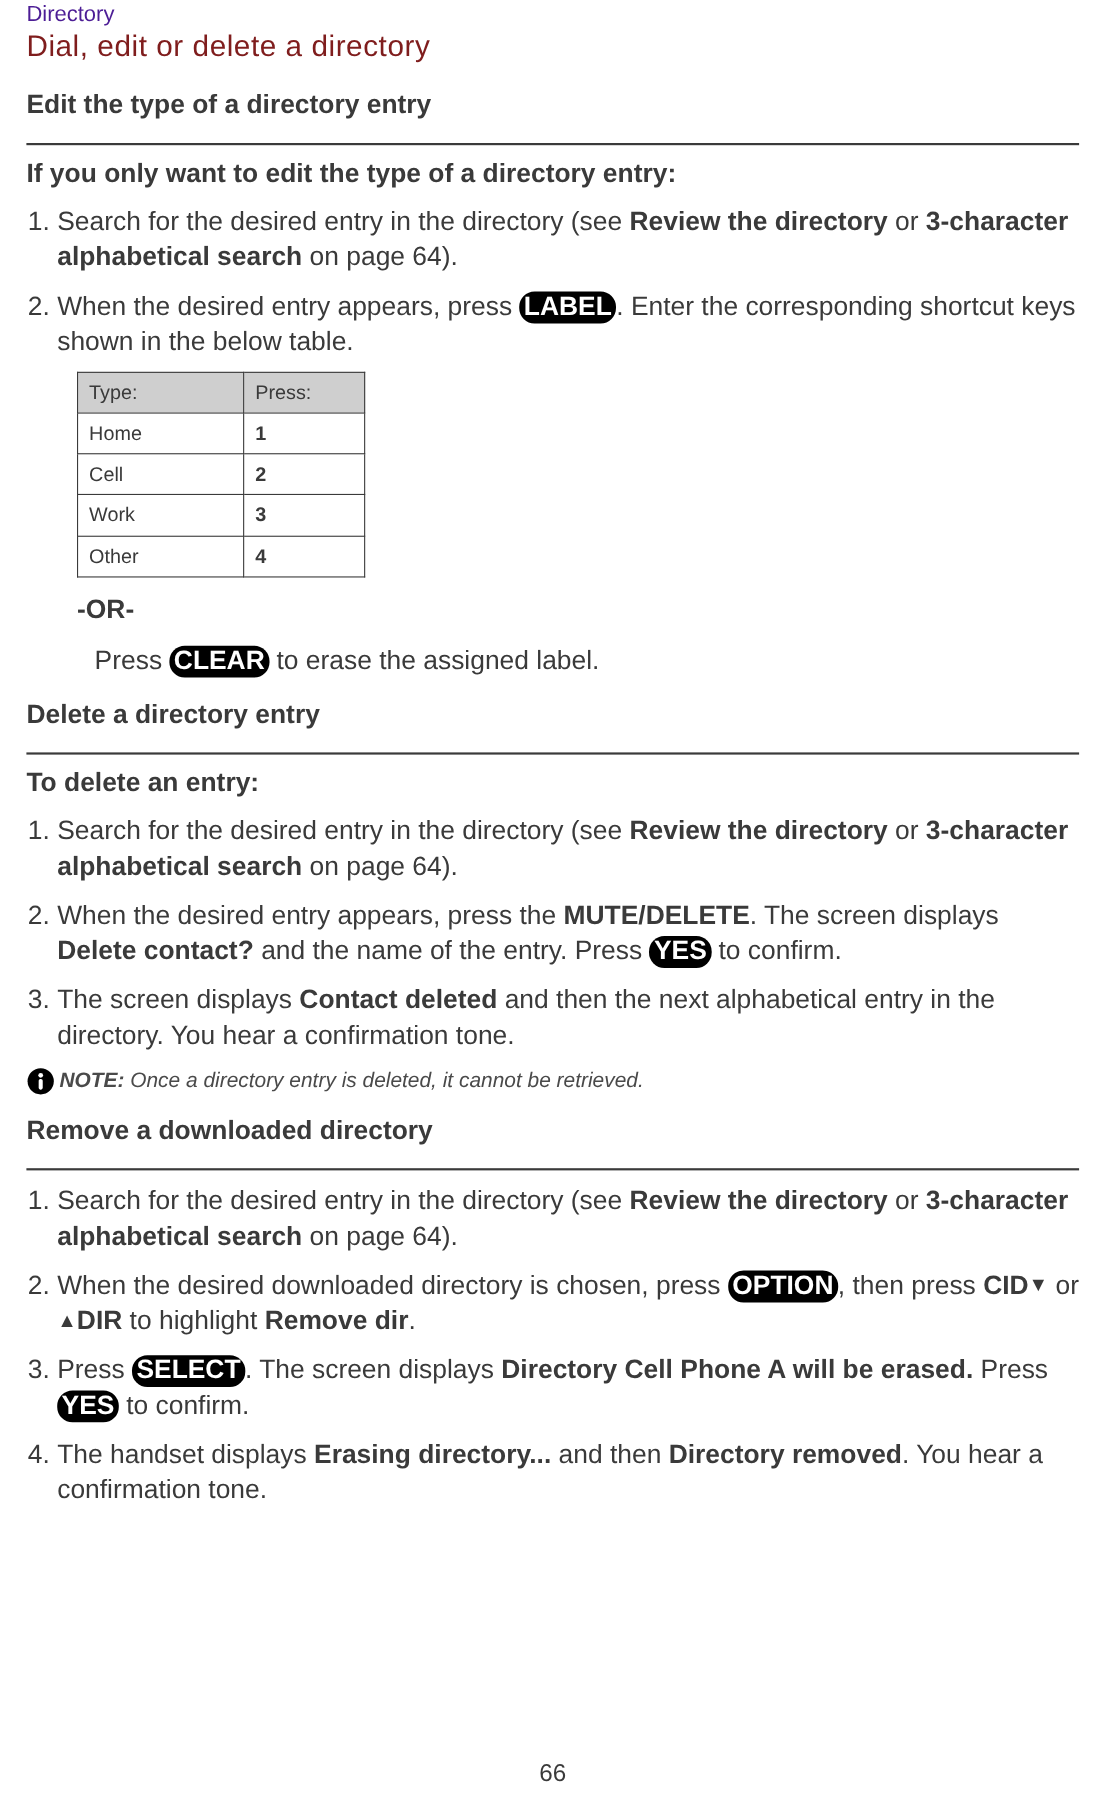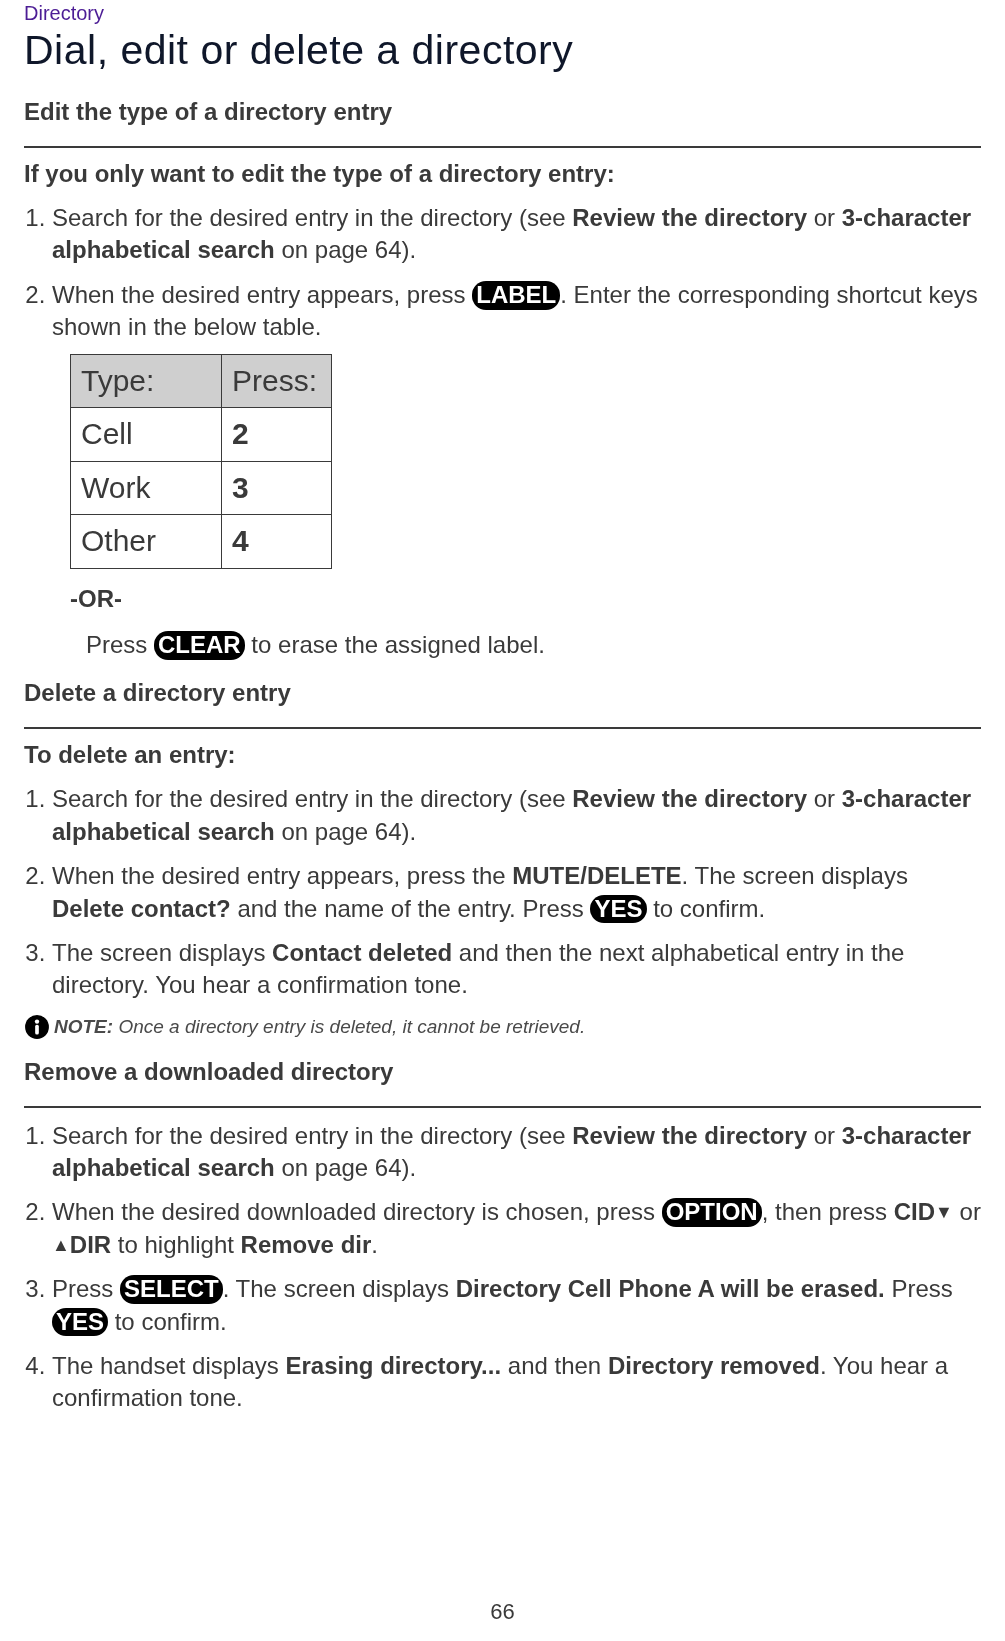--- a/index.html
+++ b/index.html
@@ -18,23 +18,23 @@
     padding: 0 24px 0 24px;
     position: relative;
   }
   .breadcrumb {
     margin: 2px 0 0 0;
     font-size: 20px;
     color: #4c1d95;
   }
   .page-title {
     margin: 2px 0 24px 0;
-    font-size: 41px;
+    font-size: 27px;
     font-weight: 300;
-    color: #0f172a;
+    color: #7f1d1d;
     letter-spacing: 0.5px;
   }
   .section-head {
     font-size: 24px;
     font-weight: 700;
     color: #3a3a3a;
     border-bottom: 2px solid #3a3a3a;
     padding-bottom: 20px;
     margin-top: 18px;
     margin-bottom: 12px;
@@ -64,21 +64,21 @@
     border-radius: 14px;
     line-height: 1.2;
   }
   .shortcut-table {
     border-collapse: collapse;
     margin: 10px 0 6px 18px;
     width: 262px;
   }
   .shortcut-table td, .shortcut-table th {
     border: 1px solid #3a3a3a;
-    font-size: 30px;
+    font-size: 18px;
     padding: 6px 10px;
     text-align: left;
     color: #3a3a3a;
     font-weight: 400;
   }
   .shortcut-table thead td {
     background: #cfcfcf;
   }
   .shortcut-table td.col-type { width: 130px; }
   .shortcut-table td.col-press { font-weight: 700; }
@@ -153,20 +153,24 @@
       <span>When the desired entry appears, press </span><span class="key">LABEL</span><span>. Enter the corresponding shortcut keys shown in the below table.</span>
 
       <table class="shortcut-table">
         <thead>
           <tr>
             <td class="col-type">Type:</td>
             <td>Press:</td>
           </tr>
         </thead>
         <tbody>
+          <tr>
+            <td class="col-type">Home</td>
+            <td class="col-press">1</td>
+          </tr>
           <tr>
             <td class="col-type">Cell</td>
             <td class="col-press">2</td>
           </tr>
           <tr>
             <td class="col-type">Work</td>
             <td class="col-press">3</td>
           </tr>
           <tr>
             <td class="col-type">Other</td>

